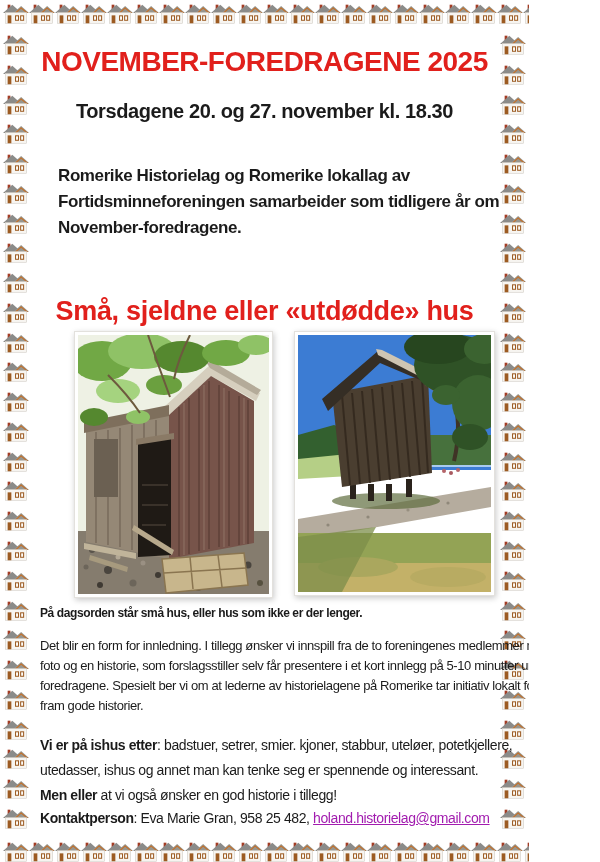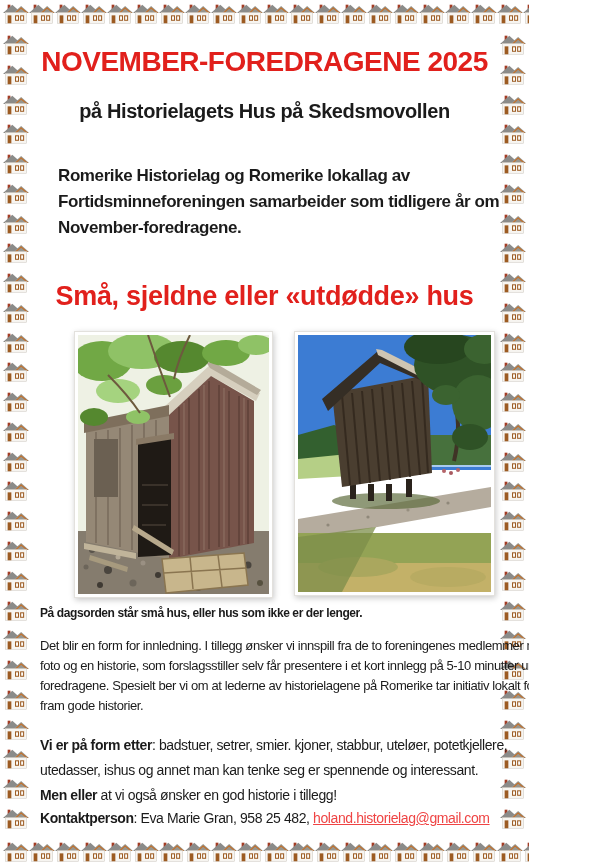--- a/index.html
+++ b/index.html
@@ -23,36 +23,36 @@
   }
   .subtitle{
     position:absolute;top:96px;left:40px;right:40px;text-align:center;
     font-size:20px;line-height:31px;font-weight:bold;letter-spacing:-0.4px;color:#1b1b1b;
   }
   .para{letter-spacing:-0.4px;}
   .para.bold{font-weight:bold;font-size:17px;line-height:26px;}
   .para-intro{position:absolute;top:163px;left:58px;width:494px;}
   .para-save{position:absolute;top:224px;left:57px;width:500px;}
   .theme{
-    position:absolute;top:281px;left:30px;right:30px;text-align:center;
+    position:absolute;top:296px;left:30px;right:30px;text-align:center;
     font-size:27px;font-weight:bold;letter-spacing:-0.3px;color:#e1201c;
   }
   
   .photos{position:absolute;top:331px;left:74px;display:flex;gap:21px;align-items:flex-start;}
   .photo{
     background:#ffffff;border:1px solid #e3e1dd;padding:3px;
     box-shadow:1px 2px 6px rgba(0,0,0,0.22);line-height:0;
   }
   
   .lead{position:absolute;top:606px;left:40px;width:524px;font-weight:bold;font-size:12px;letter-spacing:-0.4px;}
   .bodytext{position:absolute;top:636px;left:40px;width:526px;font-size:13px;line-height:20px;letter-spacing:-0.4px;}
   .seek{position:absolute;top:733px;left:40px;width:528px;font-size:14px;line-height:25px;letter-spacing:-0.4px;}
   .contact{position:absolute;top:810px;left:40px;width:528px;font-size:14px;letter-spacing:-0.4px;}
   .b{font-weight:bold;}
-  a.email{color:#ef4444;text-decoration:underline;}
+  a.email{color:#a21caf;text-decoration:underline;}
 </style>
 </head>
 <body>
 
 <div class="page">
 
   <div class="border-row top">
   <span class="house"><svg viewBox="0 0 28 24" xmlns="http://www.w3.org/2000/svg">
     <rect x="5" y="2.5" width="3" height="5.5" fill="#a33d25"></rect>
     <polygon points="0,11.5 10,2.5 20,11.5" fill="#8b8b89"></polygon>
@@ -1108,21 +1108,21 @@
     <polygon points="12.5,11.5 19.5,5.2 27.2,11.5 25.2,11.5 19.5,6.8 14.5,11.5" fill="#c4702a"></polygon>
     <rect x="2.5" y="11" width="23" height="11.5" fill="#f7f5f1" stroke="#cfc9c0" stroke-width="0.6"></rect>
     <rect x="5" y="14" width="4" height="8.5" fill="#9c5b22"></rect>
     <rect x="13.5" y="14.5" width="3.2" height="4.8" fill="#fdfcf9" stroke="#9c5b22" stroke-width="1.1"></rect>
     <rect x="19" y="14.5" width="3.2" height="4.8" fill="#fdfcf9" stroke="#9c5b22" stroke-width="1.1"></rect>
   </svg></span>
 </div>
 
   <div class="title">NOVEMBER-FOREDRAGENE 2025</div>
   <div class="subtitle">
-    <div>på Historielagets Hus på Skedsmovollen</div>
+    <div>Torsdagene 20. og 27. november kl. 18.30</div>
   </div>
 
   <div class="para bold para-intro">Romerike Historielag og Romerike lokallag av Fortidsminneforeningen samarbeider som tidligere år om November-foredragene.</div>
 
   <div class="theme">Små, sjeldne eller «utdødde» hus</div>
 
   <div class="photos">
     <div class="photo">
       <svg width="191" height="259" viewBox="0 0 191 259" xmlns="http://www.w3.org/2000/svg">
         <rect x="0" y="0" width="191" height="259" fill="#eef1e4"></rect>
@@ -1227,21 +1227,21 @@
         <ellipse cx="172" cy="102" rx="18" ry="13" fill="#2f5226"></ellipse>
         <ellipse cx="148" cy="60" rx="14" ry="10" fill="#3b6330"></ellipse>
       </svg>
     </div>
   </div>
 
   <div class="lead">På dagsorden står små hus, eller hus som ikke er der lenger.</div>
   <div class="bodytext">Det blir en form for innledning. I tillegg ønsker vi innspill fra de to foreningenes medlemmer med et foto og en historie, som forslagsstiller selv får presentere i et kort innlegg på 5-10 minutter under foredragene. Spesielt ber vi om at lederne av historielagene på Romerike tar initiativ lokalt for å få fram gode historier.</div>
 
   <div class="seek">
-    <span class="b">Vi er på form etter</span><span>: badstuer, setrer, smier. kjoner, stabbur, uteløer, potetkjellere, utedasser, ishus og annet man kan tenke seg er spennende og interessant.</span><br>
+    <span class="b">Vi er på ishus etter</span><span>: badstuer, setrer, smier. kjoner, stabbur, uteløer, potetkjellere, utedasser, ishus og annet man kan tenke seg er spennende og interessant.</span><br>
     <span class="b">Men eller</span><span> at vi også ønsker en god historie i tillegg!</span>
   </div>
 
   <div class="contact">
     <span class="b">Kontaktperson</span><span>: Eva Marie Gran, 958 25 482, </span><a class="email" href="holand.historielag@gmail.com">holand.historielag@gmail.com</a>
   </div>
 
 </div>
 
 </body></html>

